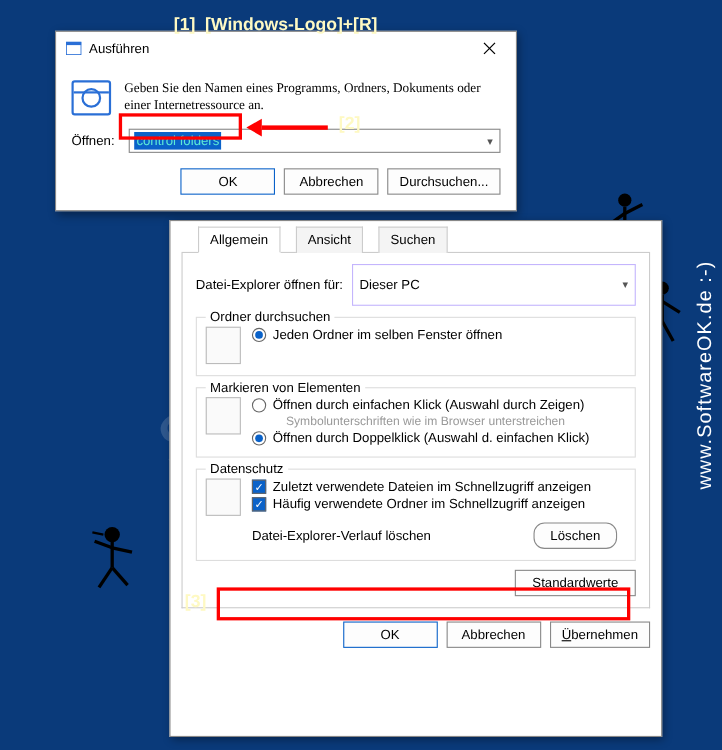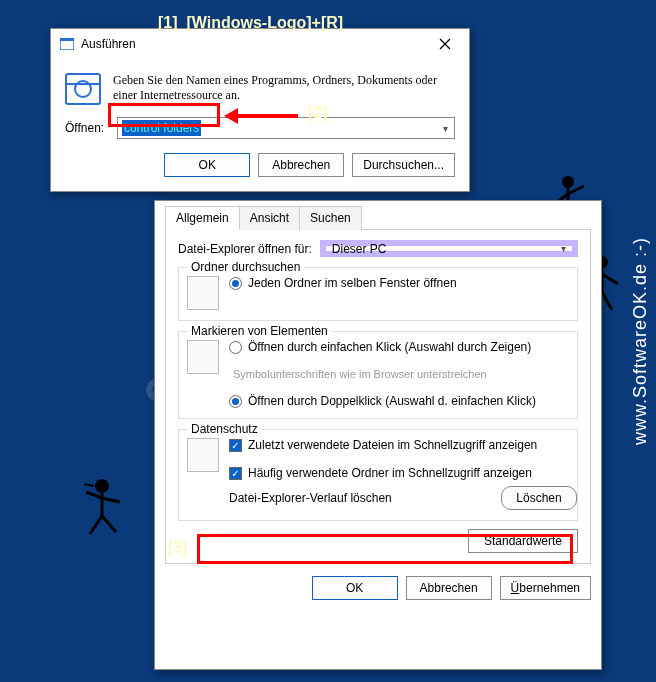--- a/index.html
+++ b/index.html
@@ -31,37 +31,37 @@
 
 .anno-red { color: #fef9c3; font-weight: bold; font-size: 16px; position: absolute; }
 .red-box { position: absolute; border: 3px solid #ff0000; pointer-events: none; }
 .arrow { position: absolute; display: flex; align-items: center; }
 .arrow .shaft { width: 60px; height: 4px; background: #ff0000; }
 .arrow .head { width: 0; height: 0; border-top: 8px solid transparent; border-bottom: 8px solid transparent; border-right: 14px solid #ff0000; }
 
 .opt-win { left: 154px; top: 200px; width: 448px; height: 470px; }
 .opt-body { padding: 4px 10px 10px 10px; }
 .tabs { display: flex; border-bottom: 1px solid #ccc; }
-.tab { padding: 4px 10px; border: 1px solid #ccc; border-bottom: none; background: #fff; margin-right: -1px; font-size: 12px; position: relative; top: 1px; }
+.tab { padding: 4px 10px; border: 1px solid #ccc; border-bottom: none; background: #fff; margin-right: -1px; font-size: 12px; position: relative; top: 1px; margin-left: 15px; }
 .tab.active { background: #fff; border-bottom: 1px solid #fff; z-index: 1; }
 .tab.inactive { background: #f4f4f4; }
 .panel { border: 1px solid #ccc; border-top: none; padding: 10px 12px 10px 12px; }
 .row1 { display: flex; align-items: center; gap: 8px; }
-.select { flex: 1; border: 6px solid #c4b5fd; height: 17px; display:flex; align-items:center; padding: 0 6px; position:relative; }
+.select { flex: 1; border: 1px solid #c4b5fd; height: 38px; display:flex; align-items:center; padding: 0 6px; position:relative; }
 .select .chev { position:absolute; right:6px; font-size:10px; color:#555; }
-.group { border: 1px solid #ddd; margin-top: 10px; padding: 8px 0 10px 8px; position: relative; }
+.group { border: 1px solid #ddd; margin-top: 10px; padding: 8px 16px 10px 8px; position: relative; }
 .group-title { position: absolute; top: -8px; left: 8px; background: #fff; padding: 0 4px; font-size: 12px; }
 .group-inner { display: flex; gap: 10px; }
 .group-icon { width: 32px; height: 34px; border: 1px solid #bbb; background: #fafafa; flex-shrink: 0; }
-.radio-list, .check-list { display: flex; flex-direction: column; gap: 14px; }
+.radio-list, .check-list { display: flex; flex-direction: column; gap: 2px; }
 .radio-item, .check-item { display: flex; align-items: flex-start; gap: 6px; font-size: 12px; }
 .radio { width:13px; height:13px; border:1px solid #666; border-radius:50%; display:inline-flex; align-items:center; justify-content:center; flex-shrink:0; margin-top:1px; }
 .radio.on::after { content:""; width:7px; height:7px; border-radius:50%; background:#0a62c9; }
 .check { width:13px; height:13px; border:1px solid #666; background:#0a62c9; display:inline-flex; align-items:center; justify-content:center; flex-shrink:0; margin-top:1px; color:#fff; font-size:10px; }
-.sub { color:#999; font-size:11px; margin-left:4px; }
+.sub { color:#999; font-size:11px; margin-left:31px; }
 .privacy-row { display:flex; align-items:center; margin-left:42px; margin-top:6px; gap:8px; }
 .privacy-row .ptxt { flex:1; }
 .std-row { display:flex; justify-content:flex-end; margin-top:8px; }
 .dlg-buttons { display:flex; justify-content:flex-end; gap:8px; margin-top:12px; }
 .stick-fig { position:absolute; width:44px; height:60px; pointer-events:none; }
 .underline { text-decoration: underline; }
 </style>
 </head>
 <body>
 

